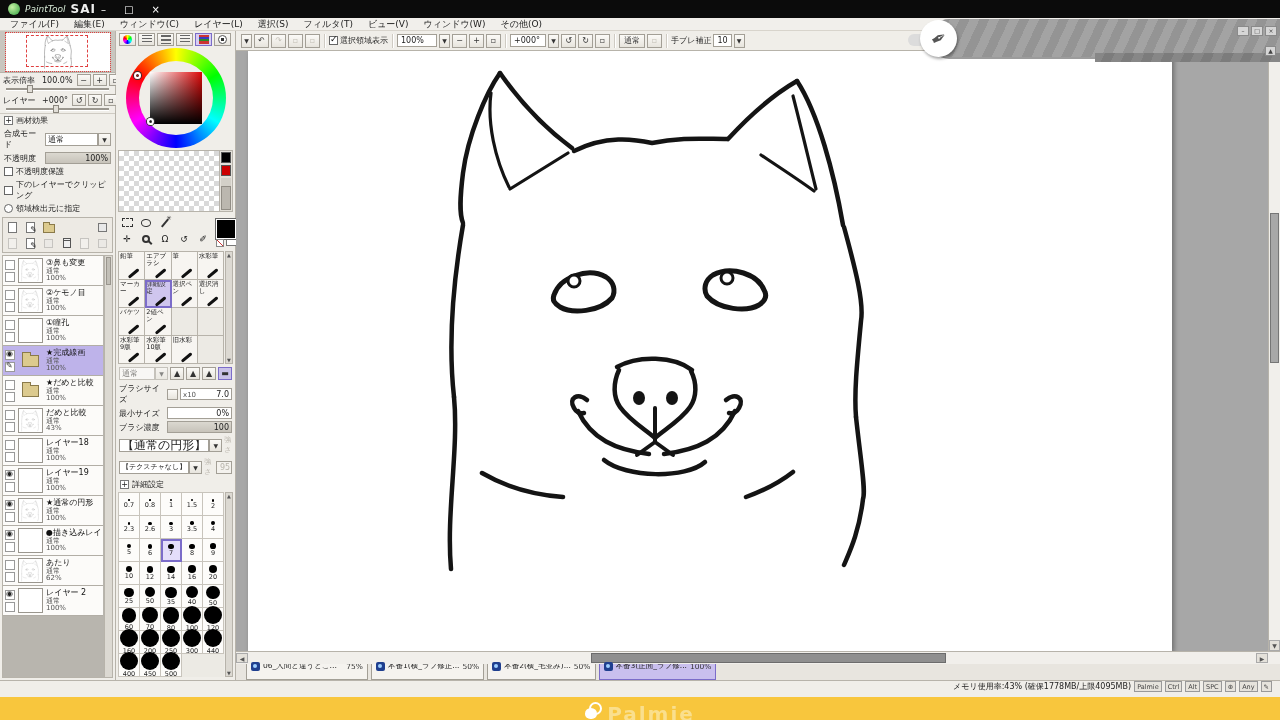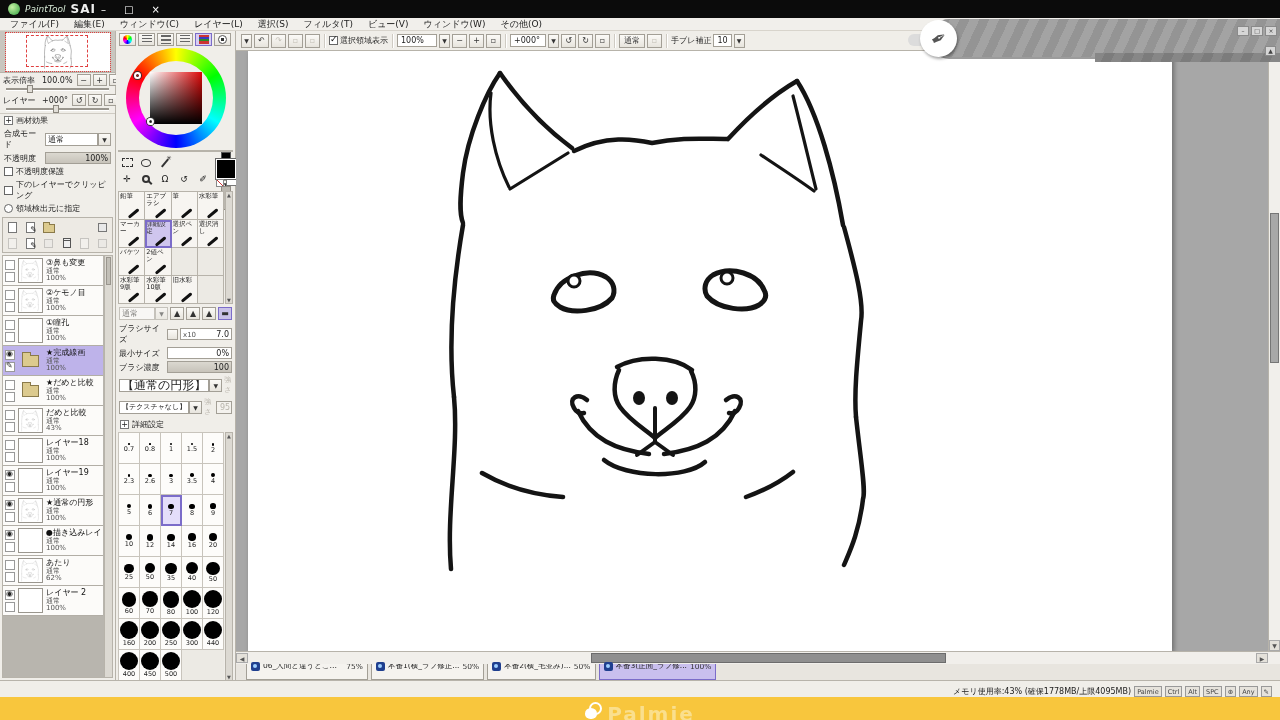--- a/index.html
+++ b/index.html
@@ -130,21 +130,21 @@
 .brow{display:flex;align-items:center;gap:2px;padding:2px 3px;font-size:8px}
 .shp{width:14px;height:13px;font-size:8px}
 .shp.on{background:#c9c2e8;border-color:#7b6cc9}
 .srow{display:flex;align-items:center;padding:1px 3px;gap:2px;font-size:8px}
 .slabel{width:46px;flex:none}
 .mini-b{width:11px;height:11px;flex:none}
 .strength{display:flex;gap:2px;align-items:center;color:#b9b5ac;font-size:7px}
 .strength .vbox{color:#b9b5ac;min-width:16px;background:#f4f2ee}
 .sgridwrap{margin:1px 2px;position:relative;padding-right:9px}
 .sgrid{display:grid;grid-template-columns:repeat(5,1fr);border-left:1px solid #c8c4bc;border-top:1px solid #c8c4bc;background:#eceae4}
-.scell{height:31px;border-right:1px solid #c8c4bc;border-bottom:1px solid #c8c4bc;background:#fdfcfa;display:flex;flex-direction:column;align-items:center;justify-content:center;gap:1px}
+.scell{height:23px;border-right:1px solid #c8c4bc;border-bottom:1px solid #c8c4bc;background:#fdfcfa;display:flex;flex-direction:column;align-items:center;justify-content:center;gap:1px}
 .scell.sel{background:#e4defa;outline:2px solid #7b6cc9;outline-offset:-2px}
 .sdot{background:#000;border-radius:50%;flex:none}
 .snum{font-size:6.5px;line-height:1;color:#222}
 .fill2{flex:1;background:#b8b5ae;margin:0 2px 2px}
 
 .ctoolbar{height:20px;background:#f0eee9;border-bottom:1px solid #b7b3aa;display:flex;align-items:center;gap:2px;padding:0 5px;font-size:8px;flex:none}
 .tb{height:14px;min-width:15px}
 .viewport{flex:1;background:#a7a7a7;position:relative;overflow:hidden}
 .paper{position:absolute;left:12px;top:0;width:924px;bottom:0;background:#fff;box-shadow:2px 2px 5px rgba(0,0,0,.35)}
 .paper svg{width:100%;height:100%;display:block}
@@ -155,21 +155,21 @@
 .hthumb{position:absolute;left:34%;width:34%;top:1px;bottom:1px;background:#8f8f8f;border:1px solid #6c6c6c}
 .harr{position:absolute;top:1px;bottom:1px;width:12px;background:#e4e1da;border:1px solid #aaa;font-size:6px;text-align:center;line-height:10px;color:#555}
 .tabs{height:16px;background:#e8e5df;display:flex;gap:3px;padding:1px 2px 0 10px;align-items:flex-end;flex:none}
 .tab{height:14px;display:flex;align-items:center;gap:3px;padding:13px 4px;border:1px solid #a39f96;background:#f5f3ef;font-size:7.5px;white-space:nowrap;overflow:hidden;max-width:122px}
 .tab.act{background:#c9bfee;border-color:#7b6cc9}
 .tabicon{width:9px;height:9px;background:#1f3f8f;border-radius:2px;flex:none;position:relative}
 .tabicon::after{content:"";position:absolute;left:2px;top:2px;width:4px;height:4px;background:#9fd0ff;border-radius:50%}
 .tablabel{overflow:hidden;text-overflow:ellipsis}
 .tabzoom{color:#333;flex:none}
 
-.statusbar{position:absolute;left:0;right:0;bottom:23px;height:17px;background:#f0eee9;border-top:1px solid #b7b3aa;display:flex;align-items:flex-end;justify-content:flex-end;gap:3px;padding:0 8px;font-size:8px;z-index:5}
+.statusbar{position:absolute;left:0;right:0;bottom:23px;height:17px;background:#f0eee9;border-top:1px solid #b7b3aa;display:flex;align-items:flex-start;justify-content:flex-end;gap:3px;padding:0 8px;font-size:8px;z-index:5}
 .kbox{border:1px solid #999;background:#e6e3dc;padding:0 2px;font-size:6.5px;height:11px;line-height:10px;color:#444}
 .palmie{position:absolute;left:0;right:0;bottom:0;height:23px;background:#f8c63d;display:flex;justify-content:center;overflow:hidden;z-index:6}
 .plogo{display:flex;gap:5px;margin-top:5px;align-items:flex-start}
 .paw{width:17px;height:17px;position:relative;flex:none}
 .paw::before{content:"";position:absolute;left:0;bottom:0;width:12px;height:11px;background:#fff;border-radius:50% 50% 45% 45%}
 .paw::after{content:"";position:absolute;right:0;top:0;width:9px;height:9px;border:2.5px solid #fff;border-radius:50%}
 .pname{font-size:20px;font-weight:bold;color:#fadf8d;letter-spacing:2px;font-family:"DejaVu Sans","Liberation Sans",sans-serif}
 
 .banner{position:absolute;top:19px;right:0;height:44px;width:372px;z-index:50}
 .btail{position:absolute;left:0;top:15px;width:46px;height:12px;background:#dcdcdc;border-radius:7px}

